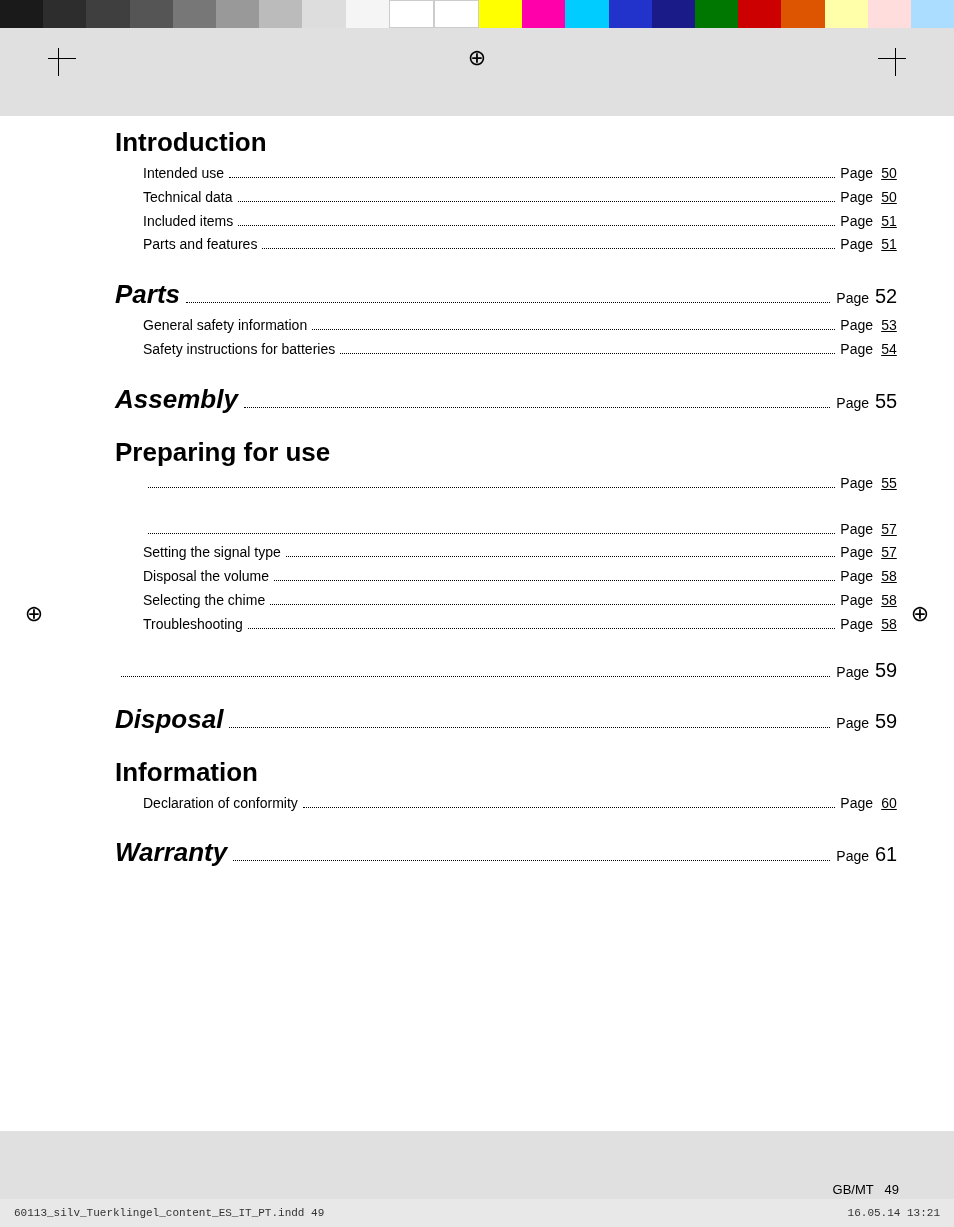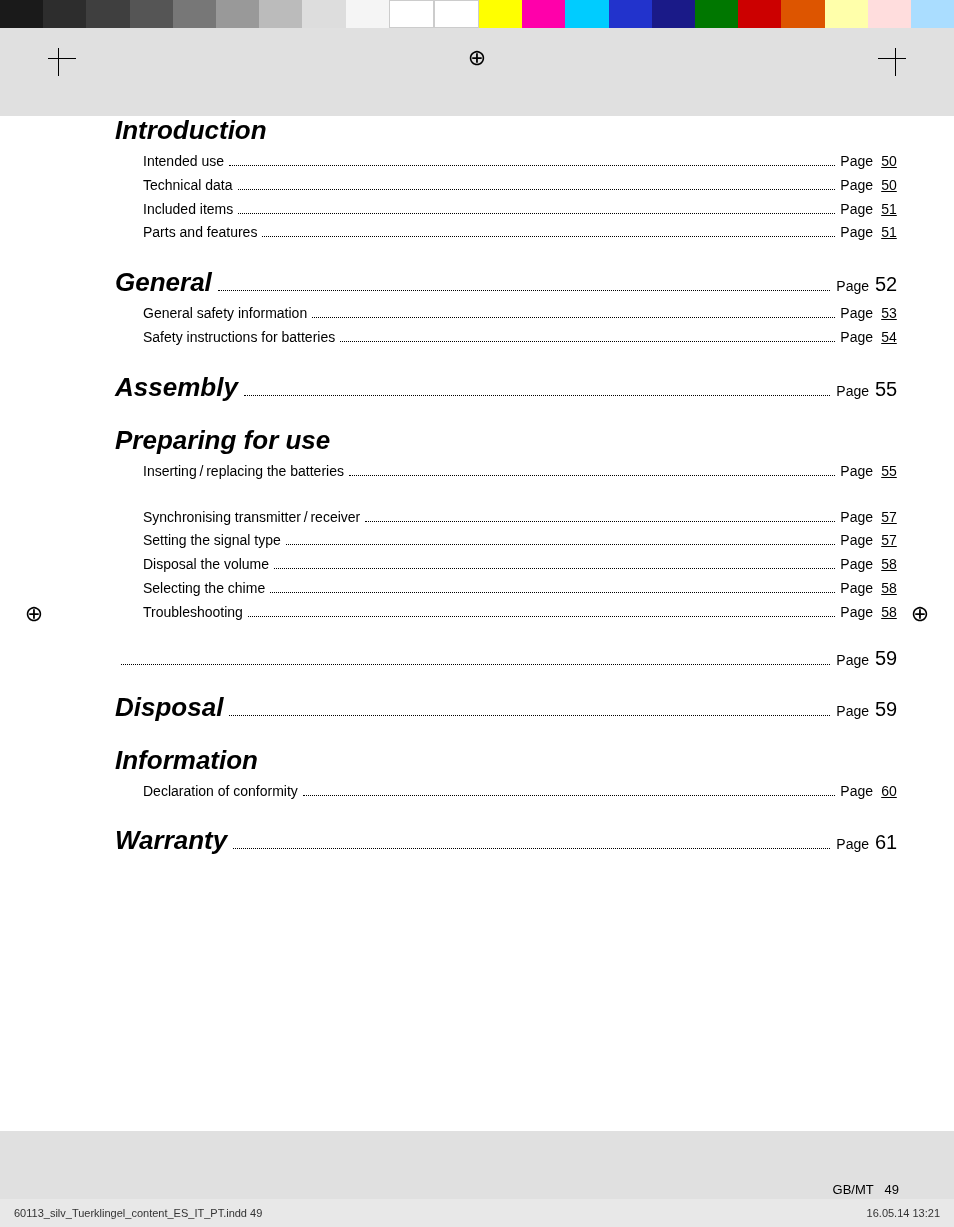--- a/index.html
+++ b/index.html
@@ -50,24 +50,23 @@
       top: 115px;
       left: 115px;
       right: 55px;
       bottom: 100px;
     }
 
     
     .section-heading {
       font-size: 26px;
       font-weight: bold;
-      font-style: italic;
       color: #000;
       margin-bottom: 4px;
-      margin-top: 0;
+      margin-top: 12px;
     }
 
     .section-heading-with-dots {
       display: flex;
       align-items: baseline;
       font-size: 26px;
       font-weight: bold;
       font-style: italic;
       margin-bottom: 4px;
     }
@@ -152,20 +151,21 @@
       left: 0;
       right: 0;
       height: 28px;
       background: #e8e8e8;
       display: flex;
       align-items: center;
       justify-content: space-between;
       padding: 0 14px;
       font-size: 11px;
       color: #333;
+      font-family: Liberation Mono, monospace;
     }
 
     
     .top-gray-bar {
       position: absolute;
       top: 28px;
       left: 0;
       right: 0;
       height: 88px;
       background: #e0e0e0;
@@ -265,21 +265,21 @@
     <div class="toc-row">
       <span class="label">Parts and features</span>
       <span class="dots"></span>
       <span class="page-label">Page</span>
       <span class="page-num">51</span>
     </div>
   </div>
 
   <div class="section-block">
     <div class="section-heading-with-dots">
-      <span>General</span>
+      <span>Parts</span>
       <span class="dots"></span>
       <span class="page-label">Page</span>
       <span class="page-num">52</span>
     </div>
     <div class="toc-row">
       <span class="label">General safety information</span>
       <span class="dots"></span>
       <span class="page-label">Page</span>
       <span class="page-num">53</span>
     </div>
@@ -296,30 +296,28 @@
       <span>Assembly</span>
       <span class="dots"></span>
       <span class="page-label">Page</span>
       <span class="page-num">55</span>
     </div>
   </div>
 
   <div class="section-block">
     <div class="section-heading">Preparing for use</div>
     <div class="toc-row">
-      <span class="label">Inserting / replacing the batteries</span>
       <span class="dots"></span>
       <span class="page-label">Page</span>
       <span class="page-num">55</span>
     </div>
   </div>
 
   <div class="section-block">
     <div class="toc-row">
-      <span class="label">Synchronising transmitter / receiver</span>
       <span class="dots"></span>
       <span class="page-label">Page</span>
       <span class="page-num">57</span>
     </div>
     <div class="toc-row">
       <span class="label">Setting the signal type</span>
       <span class="dots"></span>
       <span class="page-label">Page</span>
       <span class="page-num">57</span>
     </div>

